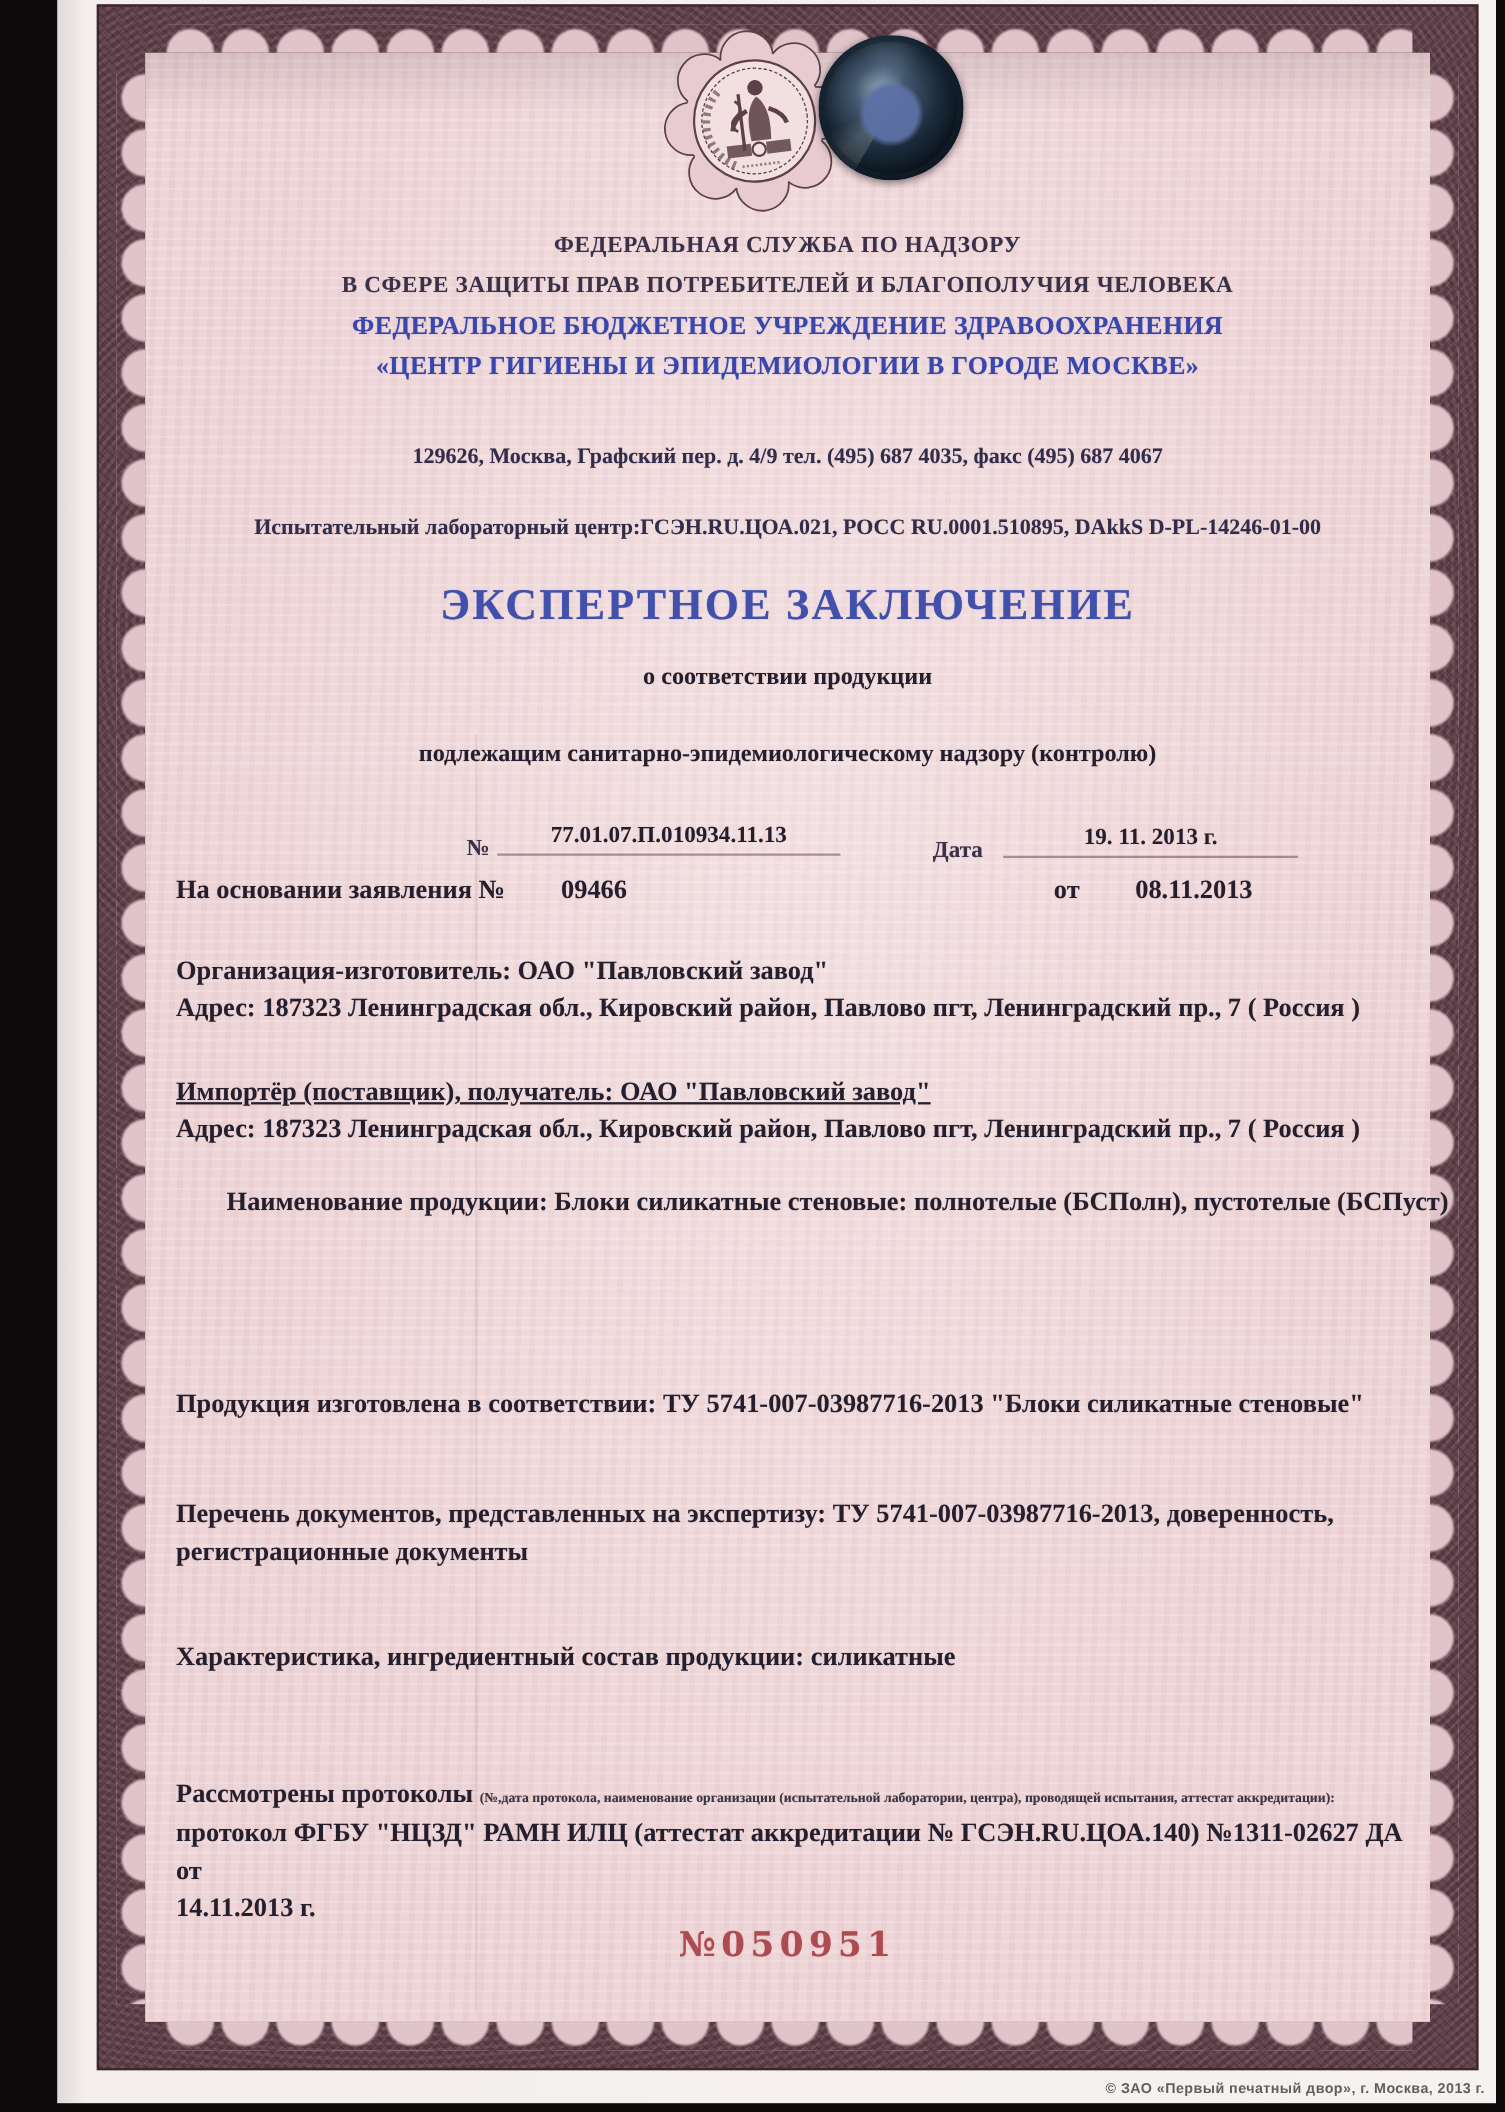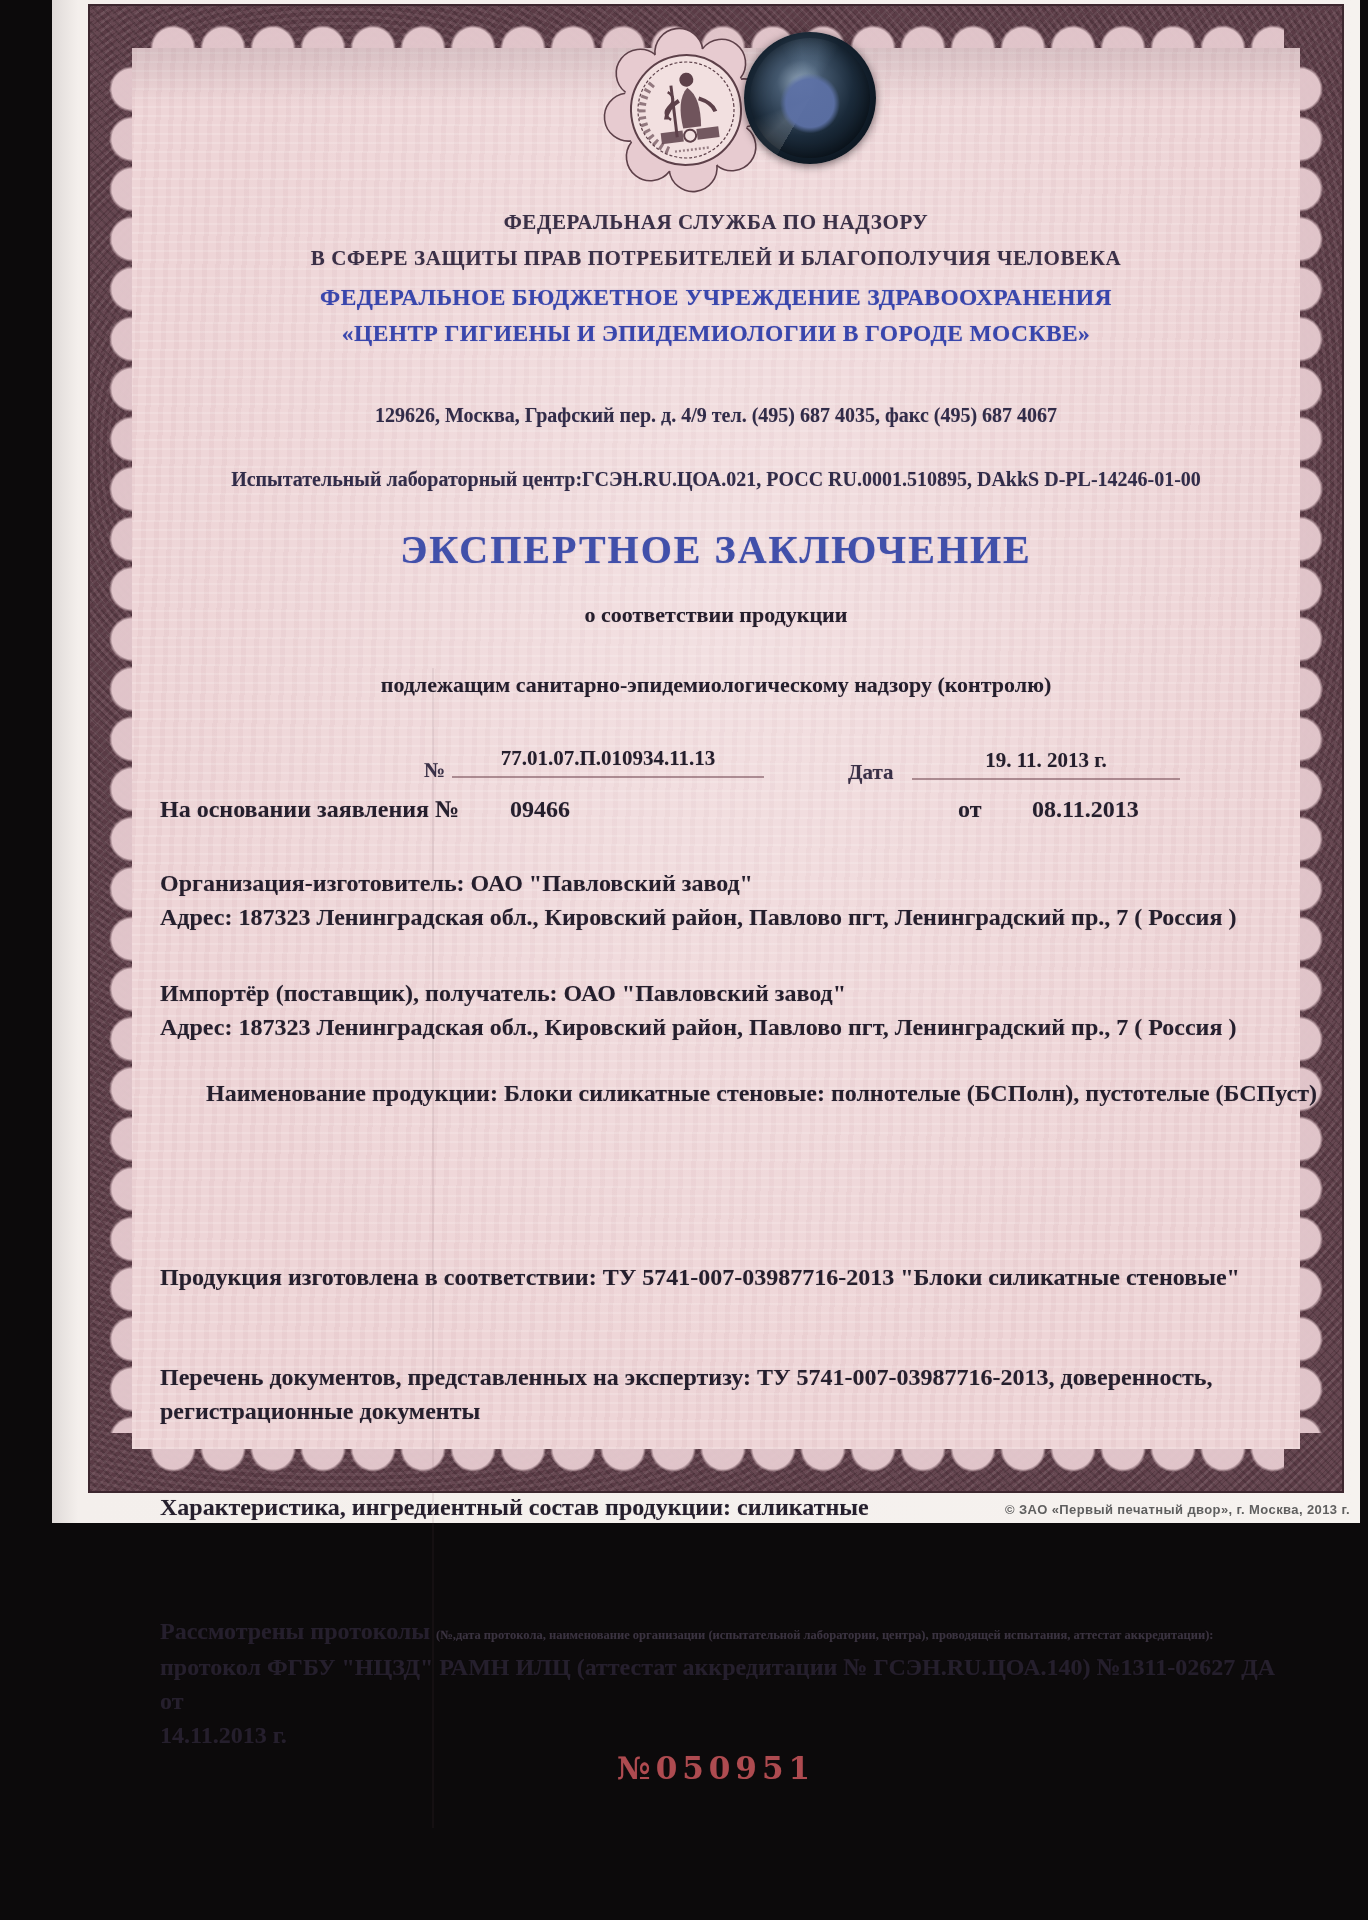--- a/index.html
+++ b/index.html
@@ -1,18 +1,18 @@
 <!DOCTYPE html>
 <html><head>
 <meta charset="utf-8">
 <style>
   html,body{margin:0;padding:0;background:#0c0a0b;}
   .screen{position:relative;width:1368px;height:1920px;overflow:hidden;background:#0c0a0b;
           font-family:"Liberation Serif","DejaVu Serif",serif;}
-  .paper{position:absolute;left:52px;top:0;width:1308px;height:1523px;
+  .paper{position:absolute;left:52px;top:0;width:1308px;height:1912px;
          background:linear-gradient(90deg,#dfdad8 0,#f4efec 26px,#f6f2ef 100%);}
   .frame{position:absolute;left:36px;top:4px;right:16px;bottom:30px;
          background-color:#5f3e49;border:2px solid #3c262e;
          background-image:
            repeating-linear-gradient(45deg, rgba(0,0,0,.12) 0 2px, transparent 2px 6px),
            repeating-linear-gradient(-45deg, rgba(255,255,255,.06) 0 2px, transparent 2px 6px),
            repeating-radial-gradient(circle at 20% 30%, rgba(255,255,255,.05) 0 3px, rgba(0,0,0,.05) 3px 7px);}
   .sc{position:absolute;pointer-events:none;}
   .sc-top{left:58px;right:58px;top:16px;height:26px;
     background:radial-gradient(circle at 25px 26px, rgba(231,203,208,.95) 20px, rgba(231,203,208,0) 23px);
@@ -131,21 +131,21 @@
         <div class="abs" style="top:744px;left:0;right:0;height:40px;">
           <span class="abs body-line txt" style="left:28px;">На основании заявления №</span>
           <span class="abs body-line txt" style="left:378px;">09466</span>
           <span class="abs body-line txt" style="left:826px;">от</span>
           <span class="abs body-line txt" style="left:900px;">08.11.2013</span>
         </div>
 
         <div class="abs l body-line txt" style="top:818px;">Организация-изготовитель: ОАО "Павловский завод"</div>
         <div class="abs l body-line txt" style="top:852px;">Адрес: 187323 Ленинградская обл., Кировский район, Павлово пгт, Ленинградский пр., 7 ( Россия )</div>
 
-        <div class="abs l body-line txt" style="top:928px;">Импортёр (поставщик), получатель: ОАО "Павловский завод"</div>
+        <div class="abs l body-line txt" style="top:928px;text-decoration:underline;">Импортёр (поставщик), получатель: ОАО "Павловский завод"</div>
         <div class="abs l body-line txt" style="top:962px;">Адрес: 187323 Ленинградская обл., Кировский район, Павлово пгт, Ленинградский пр., 7 ( Россия )</div>
 
         <div class="abs l body-line txt" style="top:1028px;margin-left:46px;">Наименование продукции:  Блоки силикатные стеновые: полнотелые (БСПолн), пустотелые (БСПуст)</div>
 
         <div class="abs l body-line txt" style="top:1212px;">Продукция изготовлена в соответствии: ТУ 5741-007-03987716-2013 "Блоки силикатные стеновые"</div>
 
         <div class="abs l body-line txt" style="top:1312px;">Перечень документов, представленных на экспертизу: ТУ 5741-007-03987716-2013, доверенность, регистрационные документы</div>
 
         <div class="abs l body-line txt" style="top:1442px;">Характеристика, ингредиентный состав продукции:  силикатные</div>
 

